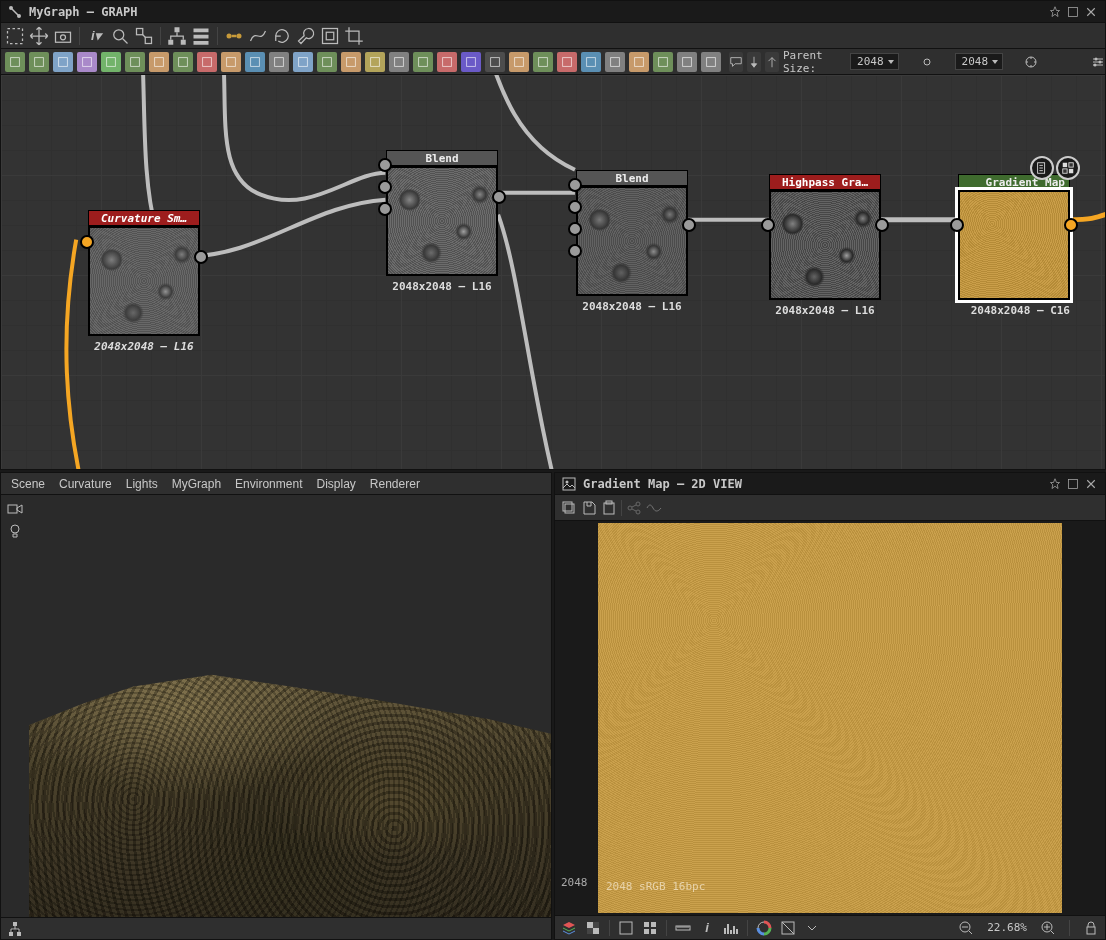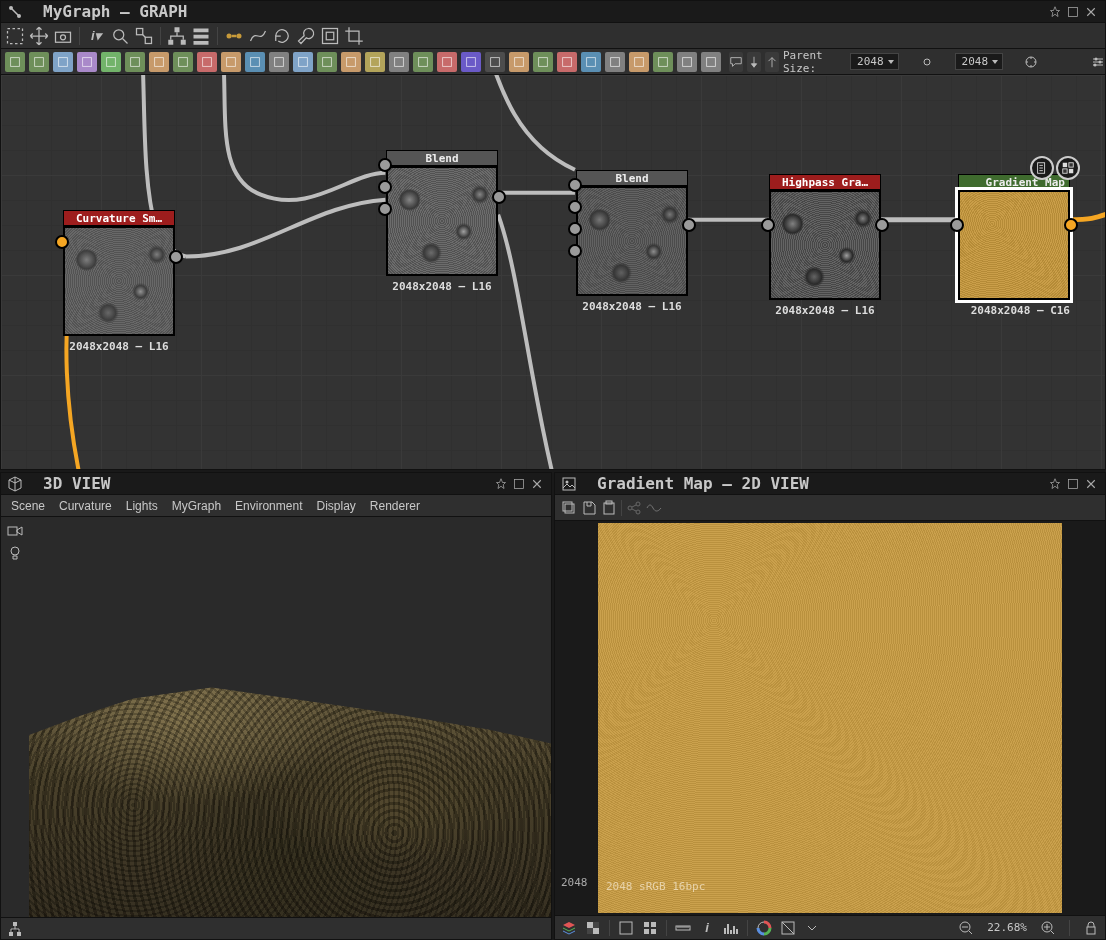--- a/index.html
+++ b/index.html
@@ -16,21 +16,21 @@
     --green:#3f6b2e;
     --orange:#f5a623;
     --cable:#bdbdbd;
   }
   html,body{margin:0;padding:0;width:1106px;height:940px;background:#191919;overflow:hidden;font-family:"Segoe UI",Tahoma,sans-serif;color:var(--text);font-size:11px;}
   *{box-sizing:border-box;}
 
   
   .graph-panel{position:absolute;left:0;top:0;width:1106px;height:470px;background:var(--bg-panel);display:flex;flex-direction:column;border:1px solid #111;}
   .titlebar{height:22px;background:#1a1a1a;display:flex;align-items:center;padding:0 6px;justify-content:space-between;border-bottom:1px solid #111;}
-  .titlebar .left{display:flex;align-items:center;gap:20px;font-family:"Consolas",monospace;font-size:16px;justify-content:flex-end;}
+  .titlebar .left{display:flex;align-items:center;gap:6px;font-family:"Consolas",monospace;font-size:12px;justify-content:flex-end;}
   .titlebar .right{display:flex;gap:2px;}
   .win-icon{width:16px;height:16px;display:flex;align-items:center;justify-content:center;color:#aaa;cursor:pointer;}
   .win-icon svg{width:12px;height:12px;}
 
   .toolbar{height:26px;display:flex;align-items:center;padding:0 4px;gap:4px;background:var(--bg-mid);border-bottom:1px solid #111;}
   .toolbar .tbtn{width:20px;height:20px;display:flex;align-items:center;justify-content:center;color:#bbb;cursor:pointer;}
   .toolbar .sep{width:1px;height:18px;background:#444;margin:0 2px;}
 
   .library-bar{height:26px;display:flex;align-items:center;padding:0 4px;gap:4px;background:var(--bg-mid);border-bottom:1px solid #111;}
   .lib-btn{width:20px;height:20px;display:flex;align-items:center;justify-content:center;cursor:pointer;border-radius:2px;}
@@ -460,21 +460,21 @@
       <path d="M 500 118 C 540 118, 540 118, 575 118" stroke="var(--cable)" stroke-width="4" fill="none"></path>
       <path d="M 480 -50 C 500 20, 520 70, 575 95" stroke="var(--cable)" stroke-width="4" fill="none"></path>
       <path d="M 688 145 C 730 145, 730 145, 770 145" stroke="var(--cable)" stroke-width="4" fill="none"></path>
       <path d="M 882 145 C 920 145, 920 145, 958 145" stroke="var(--cable)" stroke-width="5" fill="none" stroke-opacity="1"></path>
       <path d="M 498 140 C 520 200, 530 320, 565 450" stroke="var(--cable)" stroke-width="4" fill="none"></path>
 
       <path d="M 75 165 C 60 250, 60 340, 90 450" stroke="var(--orange)" stroke-width="4" fill="none"></path>
       <path d="M 1070 145 C 1090 145, 1095 145, 1120 135" stroke="var(--orange)" stroke-width="5" fill="none"></path>
     </svg>
 
-    <div class="node red" style="left:62px;top:135px;">
+    <div class="node red" style="left:87px;top:135px;font-style:italic;">
       <div class="head">Curvature Sm…</div>
       <div class="body">
           <div class="tex-noise"></div>
         </div>
       <div class="port orange" style="left:-8px;top:25px;"></div>
       <div class="port" style="right:-8px;top:40px;"></div>
       <div class="foot">2048x2048 – L16</div>
     </div>
 
     <div class="node grey" style="left:385px;top:75px;">
@@ -534,47 +534,20 @@
           <div class="tex-sand"></div>
         </div>
       <div class="port" style="left:-8px;top:44px;"></div>
       <div class="port orange" style="right:-8px;top:44px;"></div>
       <div class="foot">2048x2048 – C16</div>
     </div>
   </div>
 </div>
 
 <div class="view3d">
-  <div class="titlebar">
-    <div class="left">
-      <span class="ico">
-          <svg viewBox="0 0 16 16">
-            <path d="M8 1l6 3v8l-6 3-6-3V4z M8 1v14M2 4l6 3 6-3" stroke="#bbb" fill="none"></path>
-          </svg>
-        </span>
-      <span style="font-weight:bold;font-family:Consolas,monospace;">3D VIEW</span>
-    </div>
-    <div class="right">
-      <div class="win-icon">
-          <svg viewBox="0 0 16 16">
-            <path d="M8 1l2 5h4l-3 3 1 5-4-3-4 3 1-5-3-3h4z" fill="none" stroke="#aaa"></path>
-          </svg>
-        </div>
-      <div class="win-icon">
-          <svg viewBox="0 0 16 16">
-            <rect x="2" y="2" width="12" height="12" fill="none" stroke="#aaa"></rect>
-          </svg>
-        </div>
-      <div class="win-icon">
-          <svg viewBox="0 0 16 16">
-            <path d="M3 3l10 10M13 3L3 13" stroke="#aaa" stroke-width="1.5"></path>
-          </svg>
-        </div>
-    </div>
-  </div>
   <div class="menubar">
     <span>Scene</span>
     <span>Curvature</span>
     <span>Lights</span>
     <span>MyGraph</span>
     <span>Environment</span>
     <span>Display</span>
     <span>Renderer</span>
   </div>
   <div class="view3d-body">

